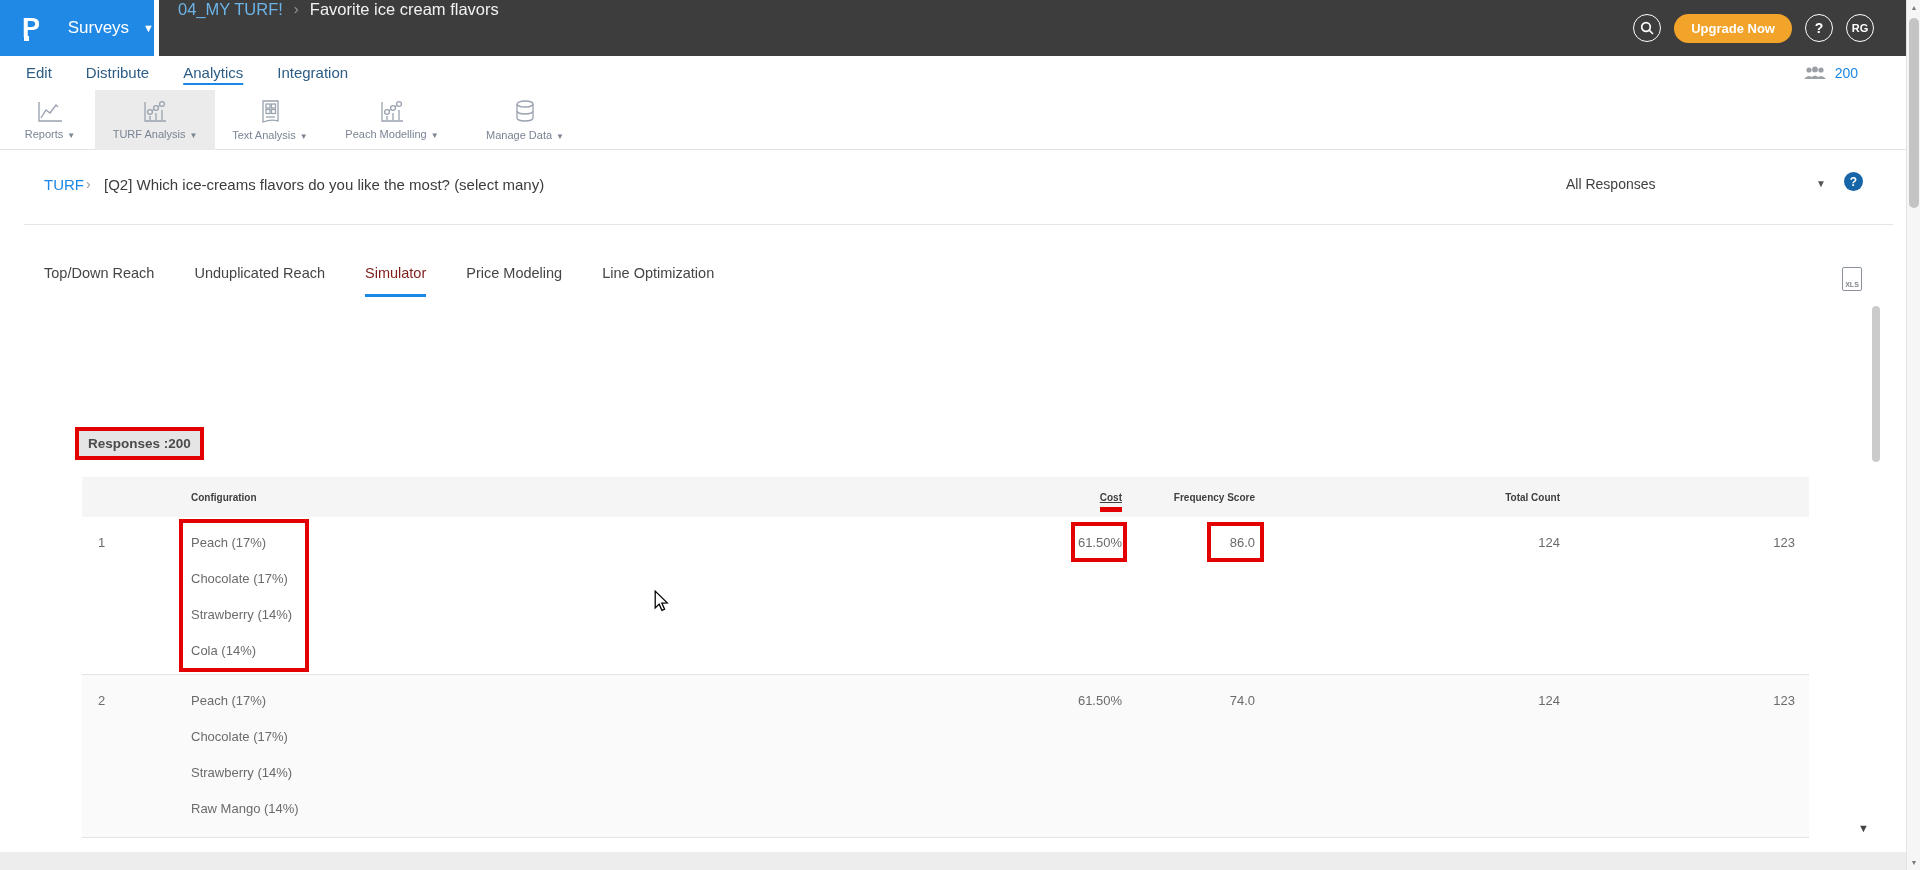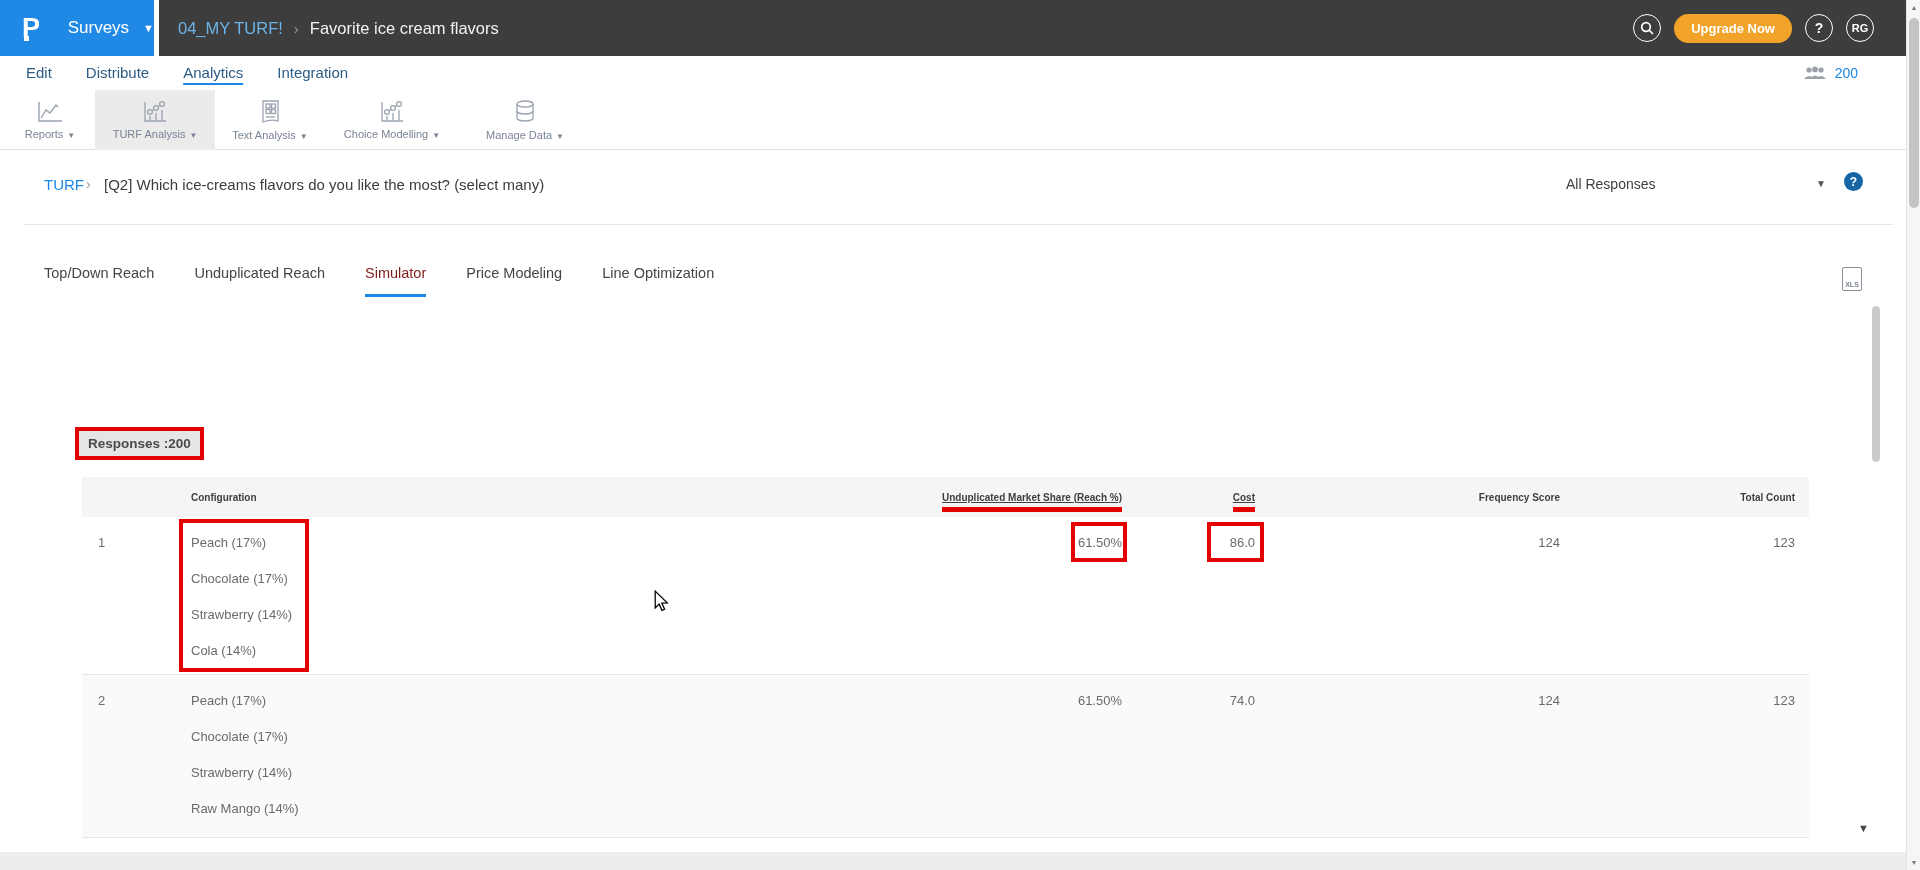--- a/index.html
+++ b/index.html
@@ -10,21 +10,21 @@
 
   
   .topbar { position:absolute; left:0; top:0; width:1920px; height:56px; }
   .logo-area { position:absolute; left:0; top:0; width:154px; height:56px; background:#2089e5;
                display:flex; align-items:center; cursor:pointer; }
   .qp-logo { position:relative; width:34px; margin-left:22px; color:#fff; font-size:27px; font-weight:bold; }
   .qp-logo .dot { position:absolute; left:2px; bottom:3px; width:5px; height:5px; background:#fff; }
   .logo-area .menu-label { color:#fff; font-size:17px; margin-left:17px; }
   .logo-area .caret { color:#fff; font-size:11px; margin-left:14px; }
   .topbar-dark { position:absolute; left:159px; top:0; width:1761px; height:56px; background:#3d3d3d;
-                 display:flex; align-items:center; }
+                 display:flex; align-items:flex-start; }
   .tb-project { color:#6cb4e8; font-size:16.5px; margin-left:19px; cursor:pointer; }
   .tb-sep { color:#9a9a9a; font-size:15px; margin:0 11px; }
   .tb-title { color:#f2f2f2; font-size:16.5px; }
   .tb-right { position:absolute; right:46px; top:0; height:56px; display:flex; align-items:center; gap:13px; }
   .circle-btn { width:28px; height:28px; border:1.6px solid #fff; border-radius:50%;
                 display:flex; align-items:center; justify-content:center; color:#fff;
                 font-size:11px; font-weight:bold; cursor:pointer; flex:0 0 auto; }
   .upgrade-btn { height:29px; padding:0 17px; background:#f2a32a; border:none; border-radius:15px;
                  color:#fff; font-size:13px; font-weight:bold; font-family:inherit; cursor:pointer; }
 
@@ -207,21 +207,21 @@
           <circle cx="10" cy="12" r="2.4"></circle>
             <circle cx="16" cy="8" r="2.4"></circle>
             <circle cx="22" cy="4" r="2.4"></circle>
           <line x1="12" y1="10.7" x2="14" y2="9.3" stroke-dasharray="2 1.4"></line>
           <line x1="18" y1="6.7" x2="20" y2="5.3" stroke-dasharray="2 1.4"></line>
           <line x1="10" y1="16" x2="10" y2="20"></line>
             <line x1="16" y1="13" x2="16" y2="20"></line>
             <line x1="22" y1="10" x2="22" y2="20"></line>
         </svg>
       </span>
-      <span class="tool-label"><span>Choice Modelling</span><span class="caret">▼</span></span>
+      <span class="tool-label"><span>Peach Modelling</span><span class="caret">▼</span></span>
     </div>
     <div class="tool-item" style="left:470px; width:110px;">
       <span class="tool-icon">
         <svg width="24" height="26" viewBox="0 0 24 26" fill="none" stroke="#9aa3b0" stroke-width="1.3">
           <ellipse cx="12" cy="5" rx="8" ry="3"></ellipse>
           <path d="M4 5 V12 C4 13.7 7.6 15 12 15 C16.4 15 20 13.7 20 12 V5"></path>
           <path d="M4 12 V19 C4 20.7 7.6 22 12 22 C16.4 22 20 20.7 20 19 V12"></path>
         </svg>
       </span>
       <span class="tool-label"><span>Manage Data</span><span class="caret">▼</span></span>
@@ -262,23 +262,20 @@
       <button class="run-btn">Run Simulation</button>
     </div>
 
     <div class="responses-badge">Responses :200</div>
 
     <div class="turf-table">
       <div class="thead">
         <div class="hdr-cell"></div>
         <div class="hdr-cell">
           <span class="hdr-wrap"><span>Configuration</span></span>
-        </div>
-        <div class="hdr-cell num hdr-underlined">
-          <span class="hdr-wrap"><span>Unduplicated Market Share (Reach %)</span><span class="red-bar"></span></span>
         </div>
         <div class="hdr-cell num hdr-underlined">
           <span class="hdr-wrap"><span>Cost</span><span class="red-bar"></span></span>
         </div>
         <div class="hdr-cell num">
           <span class="hdr-wrap"><span>Frequency Score</span></span>
         </div>
         <div class="hdr-cell num">
           <span class="hdr-wrap"><span>Total Count</span></span>
         </div>

